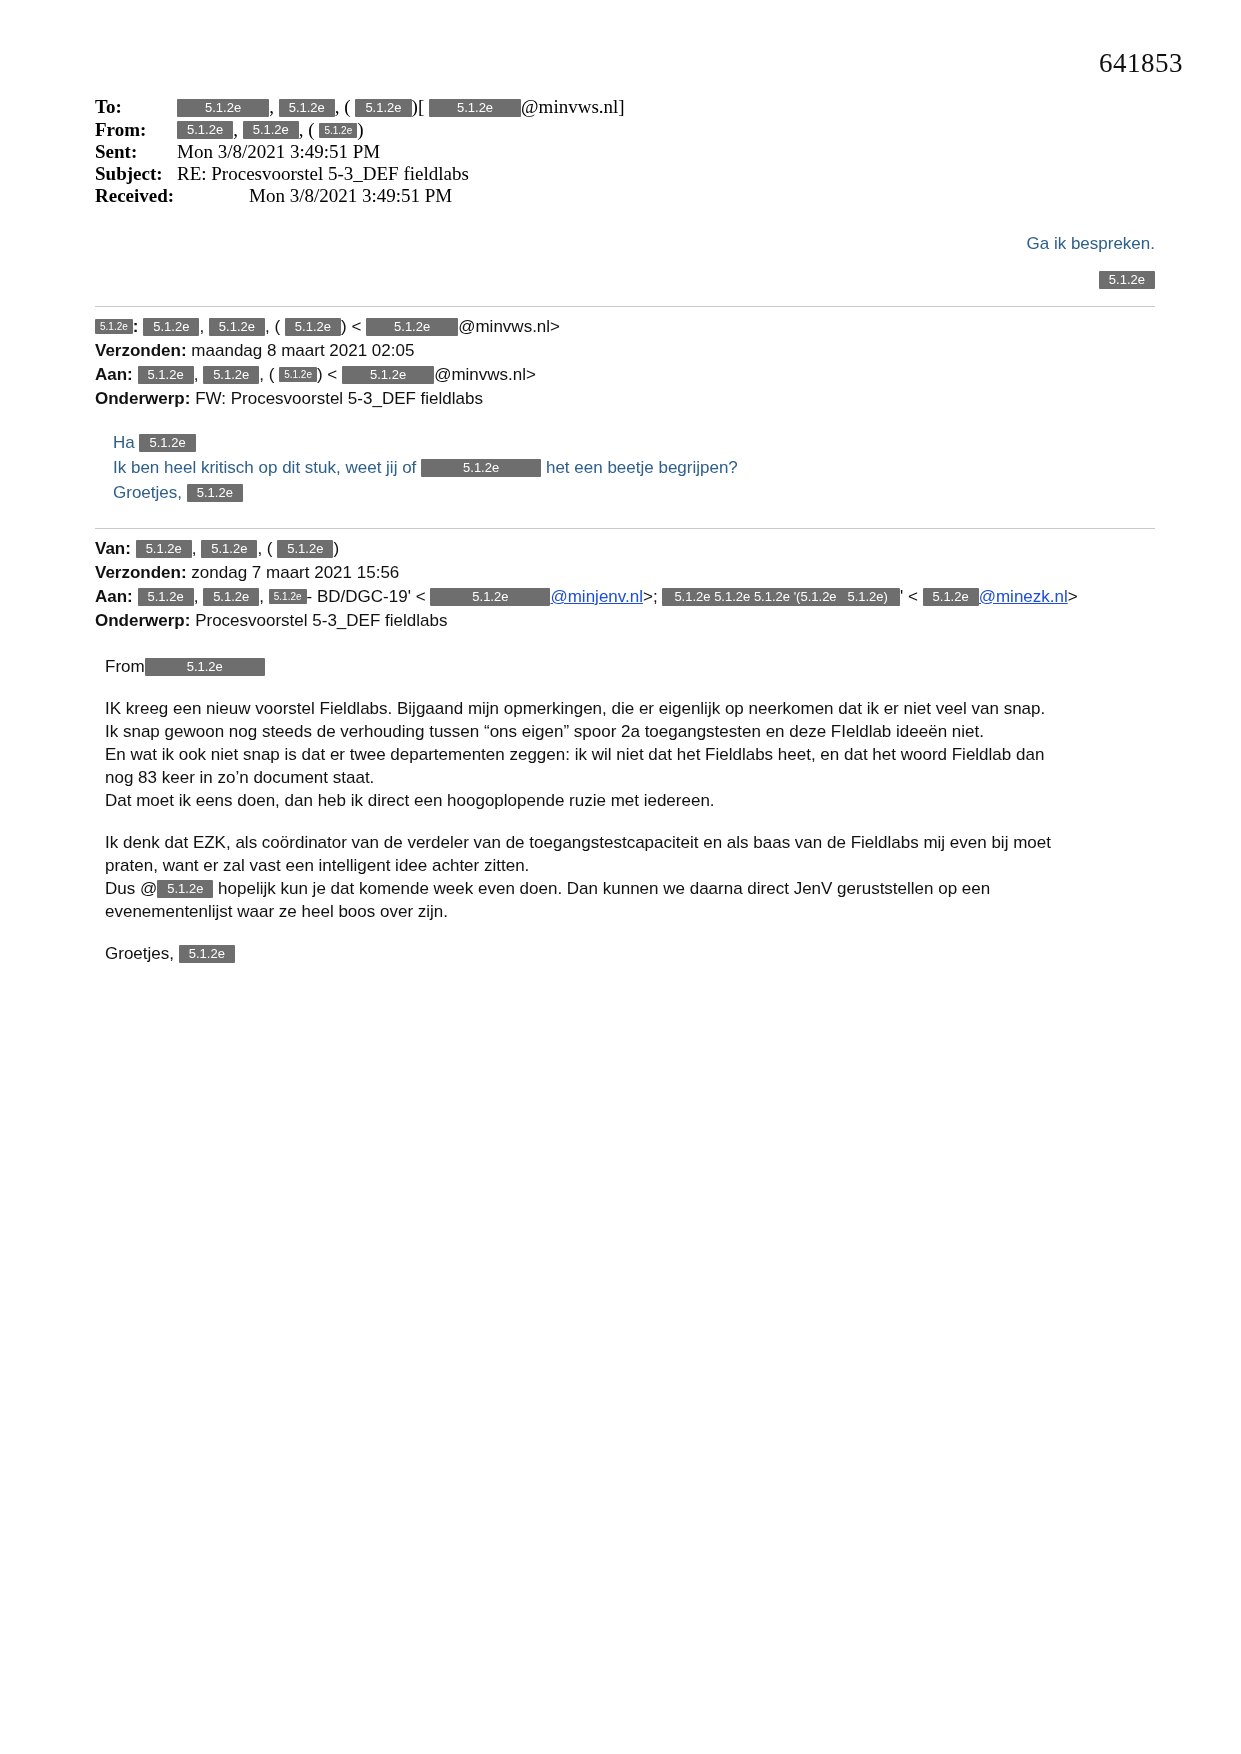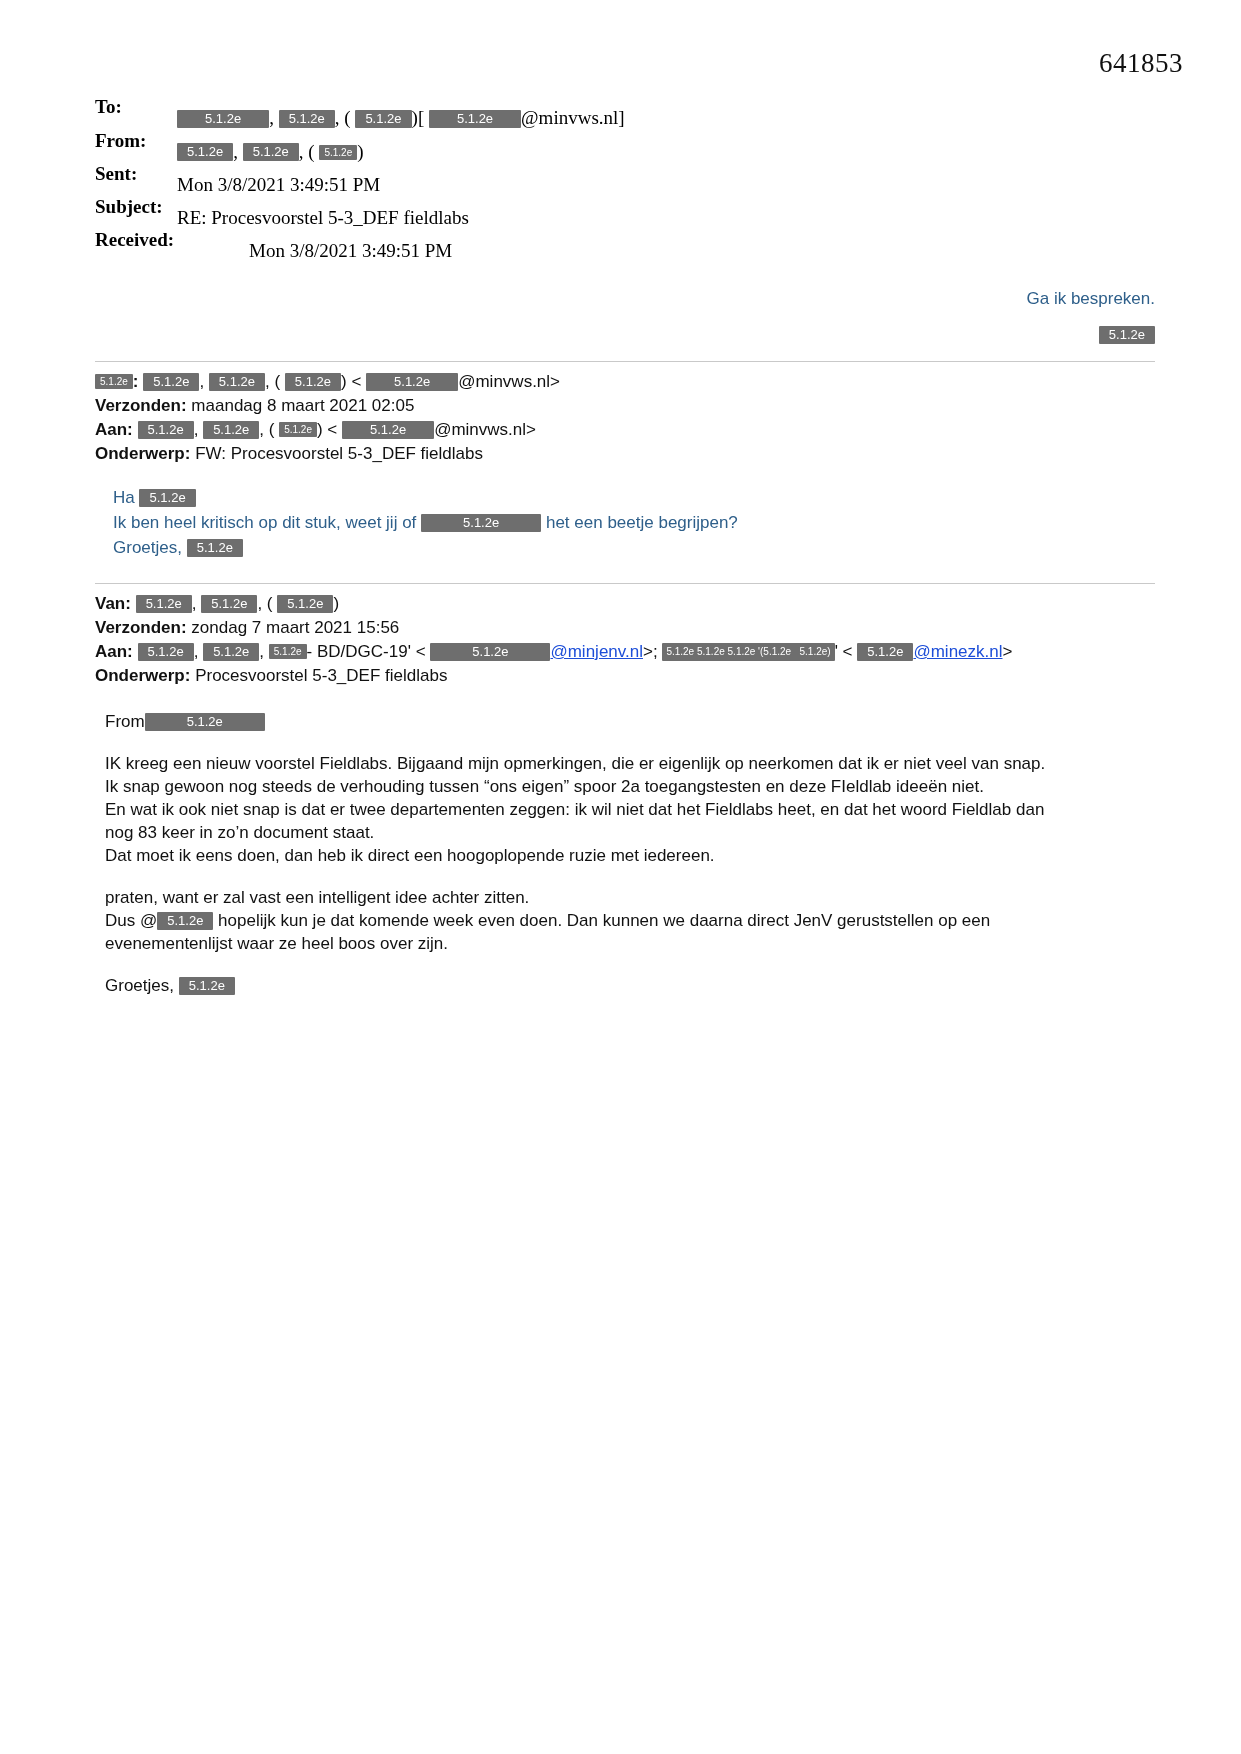--- a/index.html
+++ b/index.html
@@ -66,21 +66,21 @@
     align-items: flex-start;
     margin-bottom: 1px;
     white-space: nowrap;
   }
   .hdr-label {
     font-weight: bold;
     width: 82px;
     flex: 0 0 82px;
     font-family: "Liberation Serif", serif;
   }
-  .hdr-val { font-family: "Liberation Serif", serif; margin-top: 11px; }
+  .hdr-val { font-family: "Liberation Serif", serif; }
   .hdr-val.indent { padding-left: 72px; }
 
   .body-blue {
     color: #2e5f8a;
     font-size: 17px;
     line-height: 23px;
     font-family: "Liberation Sans", sans-serif;
   }
   .body-black {
     color: #111;
@@ -222,21 +222,21 @@
       <div>
         <b>Verzonden:</b>
         <span>zondag 7 maart 2021 15:56</span>
       </div>
       <div>
         <b>Aan:</b>
         <span class="redact">5.1.2e</span><span>,</span>
         <span class="redact">5.1.2e</span><span>,</span>
         <span class="redact sm">5.1.2e</span><span>- BD/DGC-19'</span><span> &lt;</span>
         <span class="redact xwide">5.1.2e</span><a class="link" href="#">@minjenv.nl</a><span>&gt;;</span>
-        <span class="redact" style="padding:1px 4px;font-size:10px;">5.1.2e 5.1.2e 5.1.2e '(5.1.2e&nbsp;&nbsp;&nbsp;5.1.2e)</span><span>' &lt;</span>
+        <span class="redact" style="padding:1px 12px;font-size:13px;">5.1.2e 5.1.2e 5.1.2e '(5.1.2e&nbsp;&nbsp;&nbsp;5.1.2e)</span><span>' &lt;</span>
         <span class="redact">5.1.2e</span><a class="link" href="#">@minezk.nl</a><span>&gt;</span>
       </div>
       <div>
         <b>Onderwerp:</b>
         <span>Procesvoorstel 5-3_DEF fieldlabs</span>
       </div>
     </div>
 
     <div class="msg3-body body-black">
       <div class="para">
@@ -245,20 +245,21 @@
 
       <div class="para">
         <div class="line">IK kreeg een nieuw voorstel Fieldlabs. Bijgaand mijn opmerkingen, die er eigenlijk op neerkomen dat ik er niet veel van snap.</div>
         <div class="line">Ik snap gewoon nog steeds de verhouding tussen  “ons eigen” spoor 2a toegangstesten en deze FIeldlab ideeën niet.</div>
         <div class="line">En wat ik ook niet snap is dat er twee departementen zeggen: ik wil niet dat het Fieldlabs heet, en dat het woord Fieldlab dan</div>
         <div class="line">nog 83 keer in zo’n document staat.</div>
         <div class="line">Dat moet ik eens doen, dan heb ik direct een hoogoplopende ruzie met iedereen.</div>
       </div>
 
       <div class="para">
+        <div class="line">Ik denk dat EZK, als coördinator van de verdeler van de toegangstestcapaciteit en als baas van de Fieldlabs mij even bij moet</div>
         <div class="line">praten, want er zal vast een intelligent idee achter zitten.</div>
         <div class="line">
           <span>Dus @</span><span class="redact">5.1.2e</span>
           <span>hopelijk kun je dat komende week even doen. Dan kunnen we daarna direct JenV geruststellen op een</span>
         </div>
         <div class="line">evenementenlijst waar ze heel boos over zijn.</div>
       </div>
 
       <div class="para">
         <span>Groetjes,</span>

